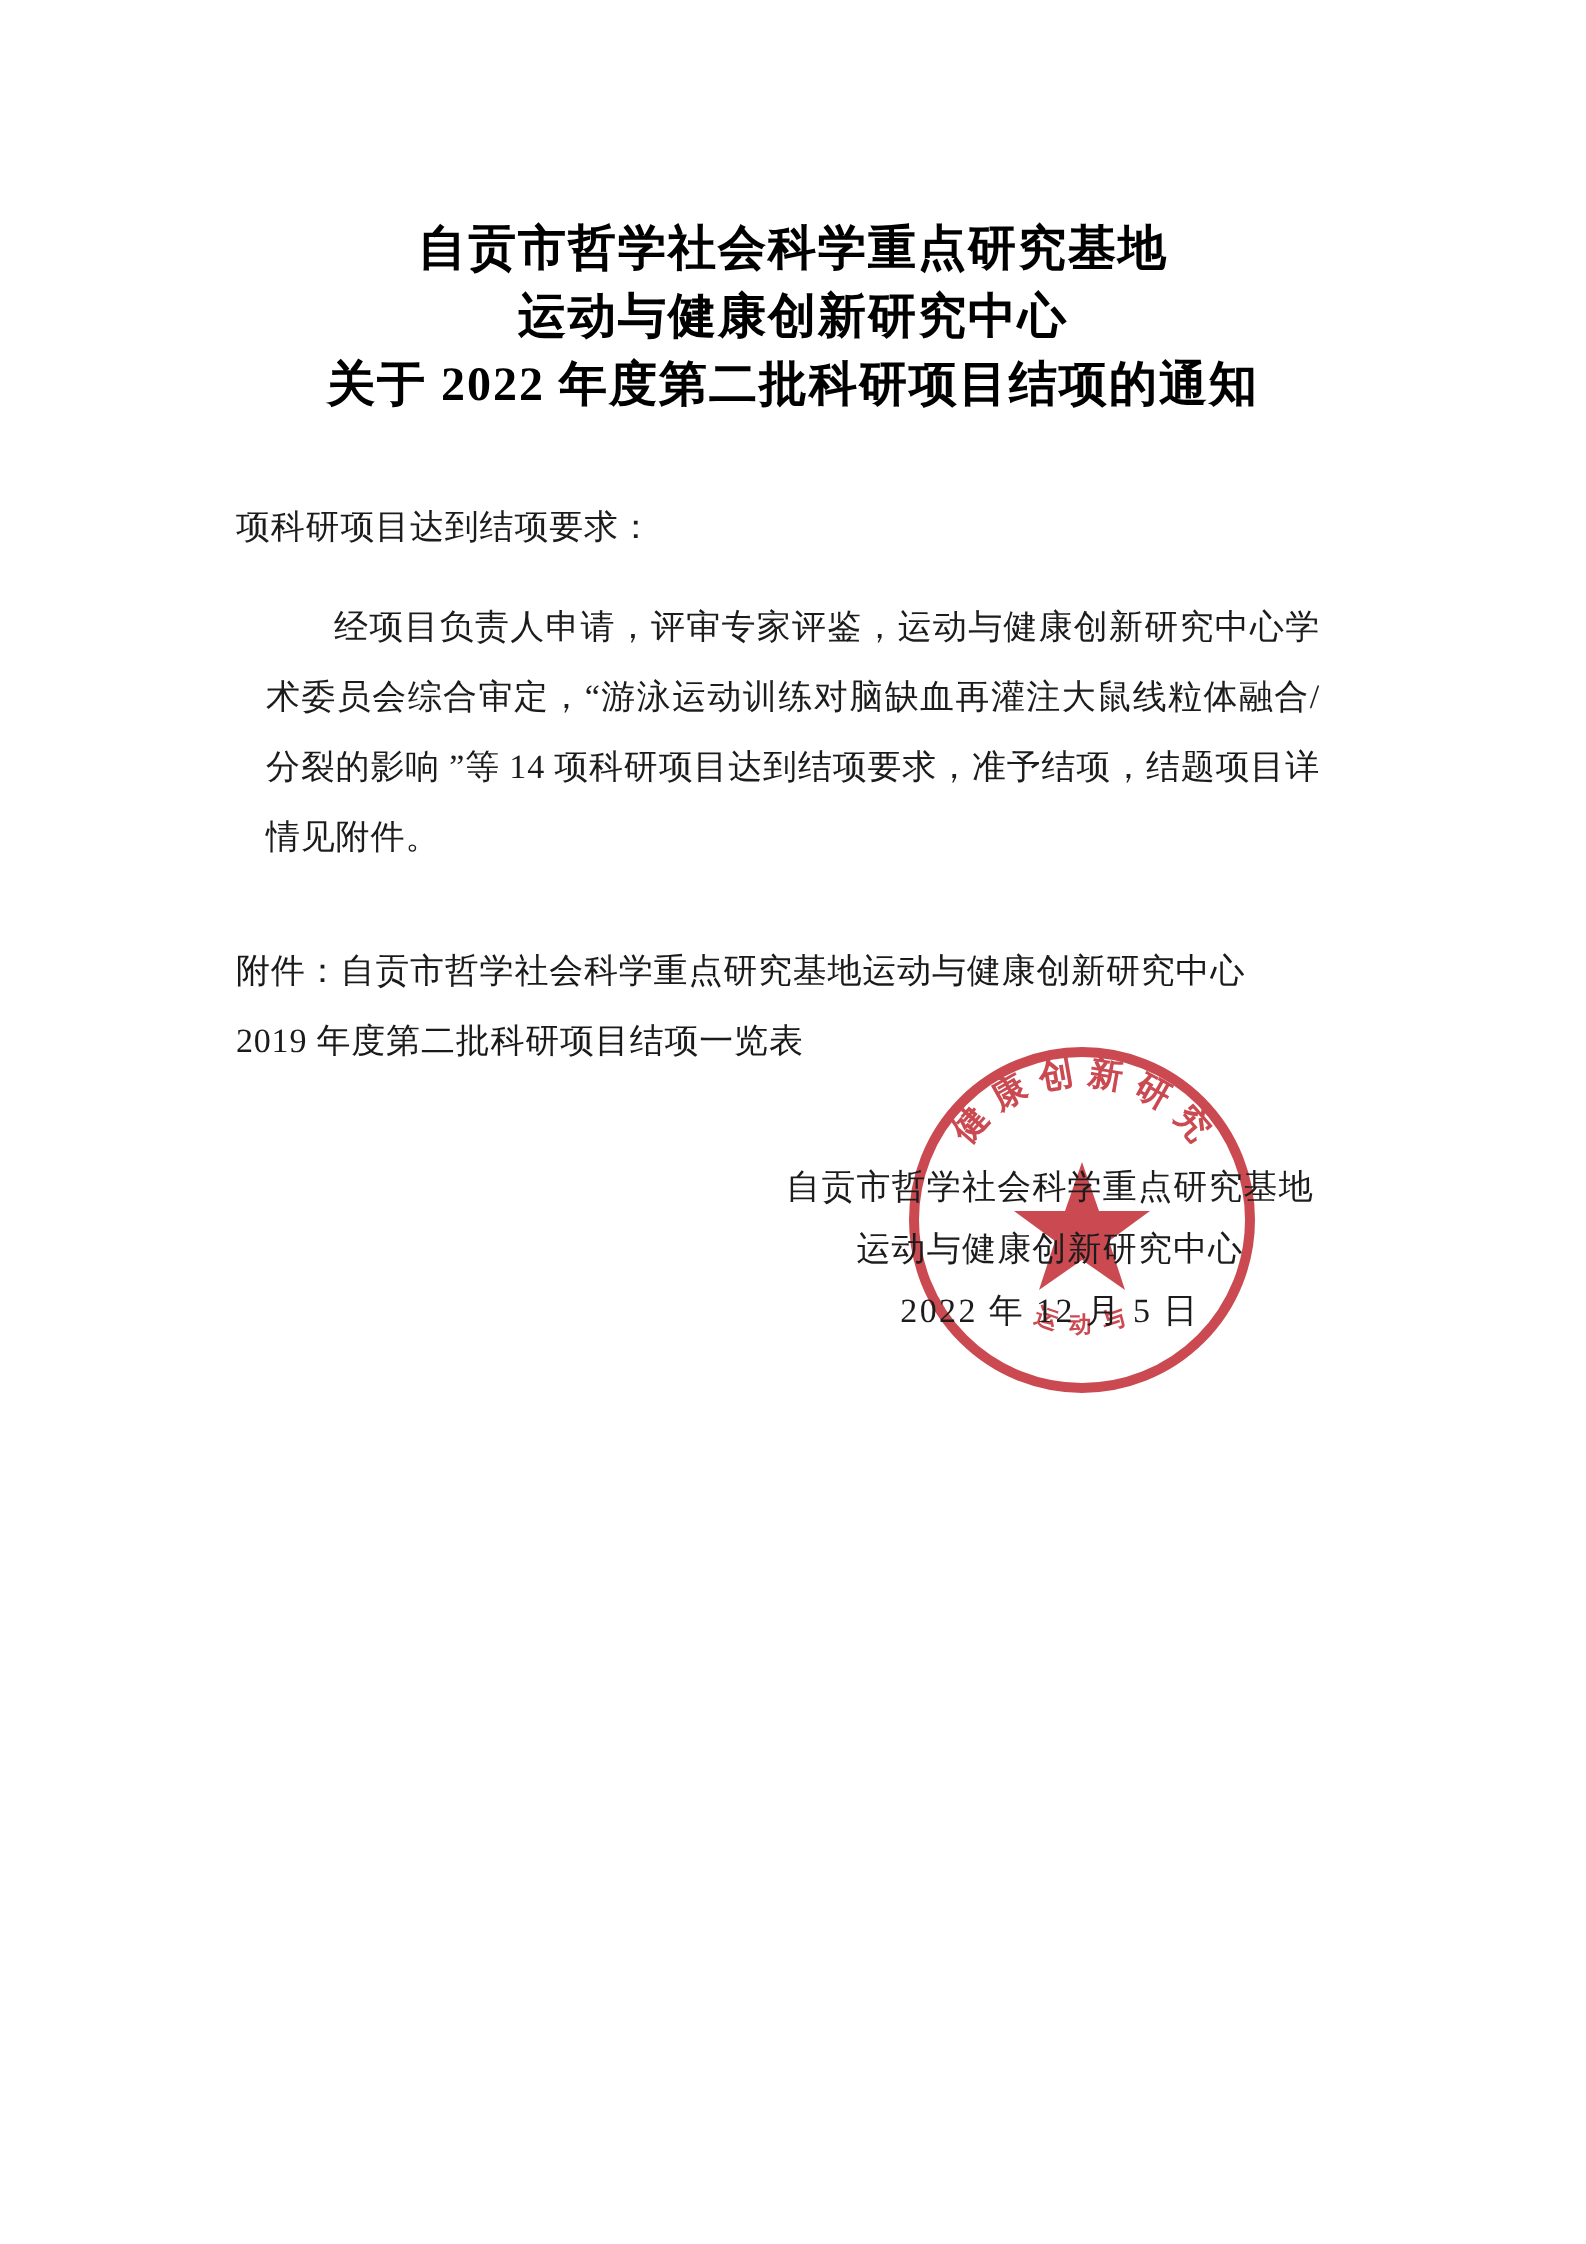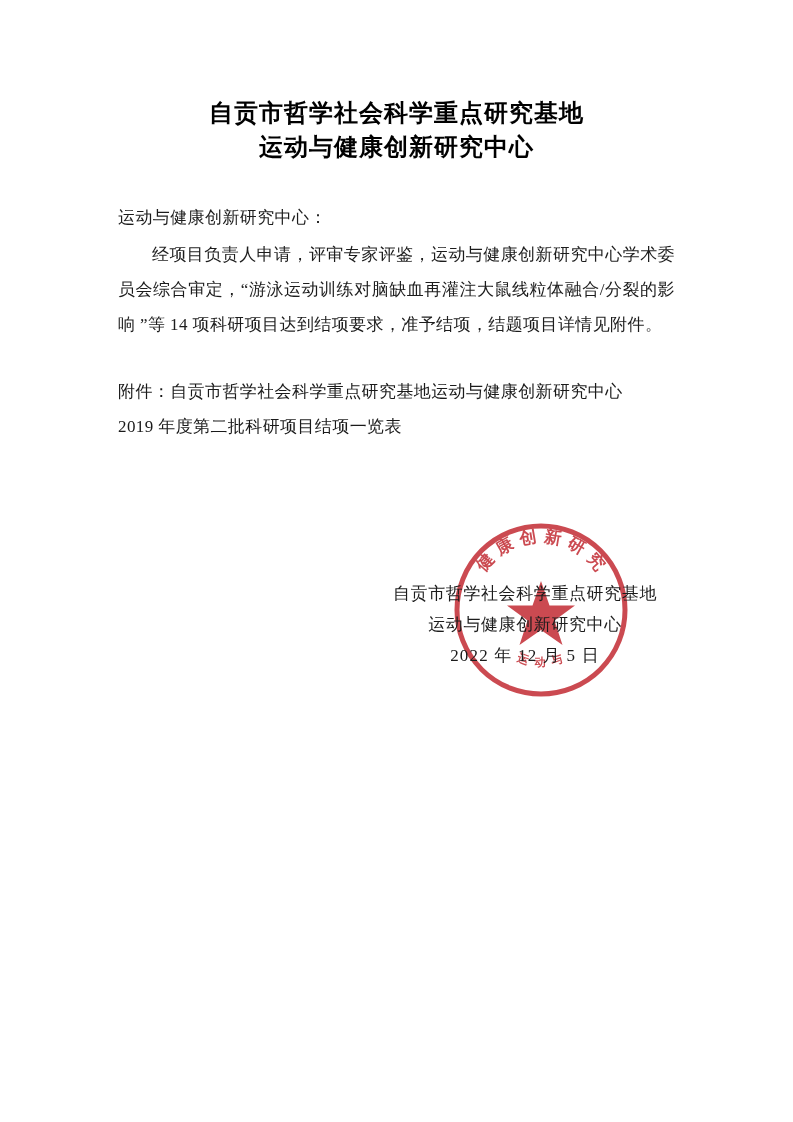--- a/index.html
+++ b/index.html
@@ -13,21 +13,21 @@
     font-family: "Liberation Serif", "DejaVu Serif", serif;
     color: #1a1a1a;
     position: relative;
     overflow: hidden;
   }
   .page {
     position: relative;
     width: 793px;
     height: 1122px;
     box-sizing: border-box;
-    padding: 0 118px;
+    padding: 12px 118px;
   }
 
   
   .title-block {
     padding-top: 96px;
     text-align: center;
   }
   .title-line {
     font-family: "Liberation Serif", "DejaVu Serif", serif;
     font-weight: bold;
@@ -44,21 +44,21 @@
     font-size: 17px;
     line-height: 35px;
     color: #1c1c1c;
     text-align: justify;
     letter-spacing: 0.4px;
   }
   .salutation {
     margin: 0 0 2px 0;
   }
   .para {
-    margin: 0;
+    margin: 15px;
     text-indent: 34px;
   }
   .attach-block {
     margin-top: 32px;
     font-size: 17px;
     line-height: 35px;
     letter-spacing: 0.4px;
   }
   .attach-line {
     margin: 0;
@@ -123,24 +123,25 @@
   }
 </style>
 </head>
 <body>
 
 <div class="page">
 
   <div class="title-block">
     <div class="title-line">自贡市哲学社会科学重点研究基地</div>
     <div class="title-line">运动与健康创新研究中心</div>
+    <div class="title-line">关于 2022 年度第二批科研项目结项的通知</div>
   </div>
 
   <div class="body-block">
-    <p class="salutation">运动与健康创新研究中心：</p>
+    <p class="salutation">项科研项目达到结项要求：</p>
     <p class="para">经项目负责人申请，评审专家评鉴，运动与健康创新研究中心学术委员会综合审定，“游泳运动训练对脑缺血再灌注大鼠线粒体融合/分裂的影响 ”等 14 项科研项目达到结项要求，准予结项，结题项目详情见附件。</p>
   </div>
 
   <div class="attach-block">
     <p class="attach-line">附件：自贡市哲学社会科学重点研究基地运动与健康创新研究中心</p>
     <p class="attach-line">2019 年度第二批科研项目结项一览表</p>
   </div>
 
   <div class="seal">
     <svg viewBox="0 0 178 178" xmlns="http://www.w3.org/2000/svg" aria-hidden="true">

